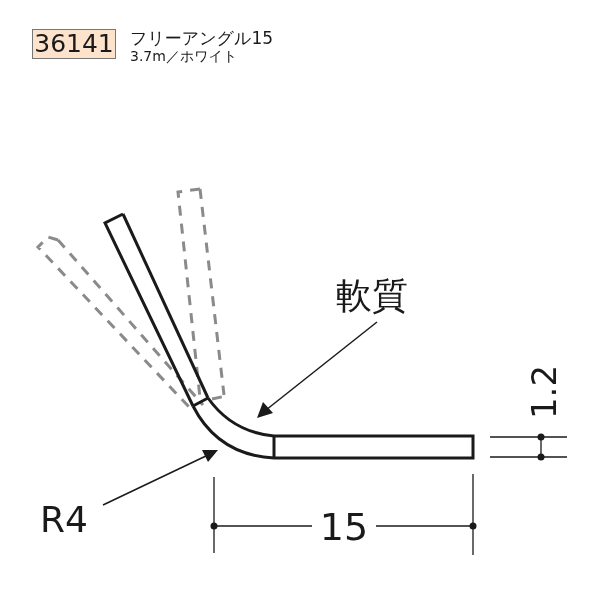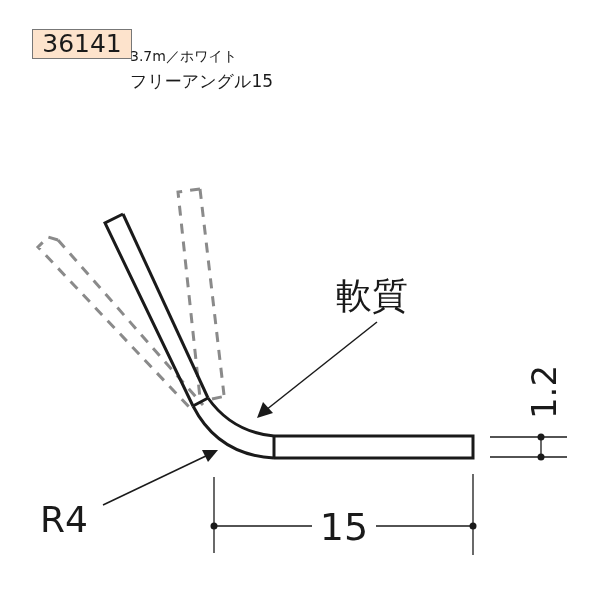--- a/index.html
+++ b/index.html
@@ -1,23 +1,23 @@
 <!DOCTYPE html>
 <html><head>
 <meta charset="utf-8">
 <style>
   html, body { margin: 0; padding: 0; background: #ffffff; }
   body { width: 600px; height: 600px; position: relative; overflow: hidden; font-family: "DejaVu Sans", "Liberation Sans", sans-serif; color: #1a1a1a; }
   .header { position: absolute; left: 32px; top: 29px; }
   .code-badge {
-    position: absolute; left: 0; top: 0; width: 100px; height: 30px;
+    position: absolute; left: 0; top: 0; width: 84px; height: 30px;
     background: #fde3cc; border: 1.5px solid #777; box-sizing: border-box;
     font-size: 25px; line-height: 28px; text-align: center; letter-spacing: 0px; color: #1a1a1a;
   }
-  .product-name { position: absolute; left: 98px; top: 0px; font-size: 17px; white-space: nowrap; line-height: 18px; margin-top: 43px; }
+  .product-name { position: absolute; left: 98px; top: 0px; font-size: 17px; white-space: nowrap; line-height: 18px; }
   .product-spec { position: absolute; left: 98px; top: 20px; font-size: 14px; white-space: nowrap; line-height: 15px; }
   svg.drawing { position: absolute; left: 0; top: 0; }
   .lbl { font-family: "DejaVu Sans", "Liberation Sans", sans-serif; fill: #1a1a1a; }
 </style>
 </head>
 <body>
 
 <div class="header">
   <div class="code-badge">36141</div>
   <div class="product-name">フリーアングル15</div>

